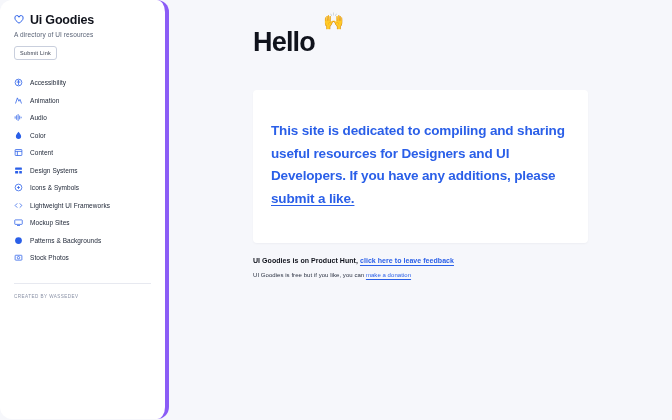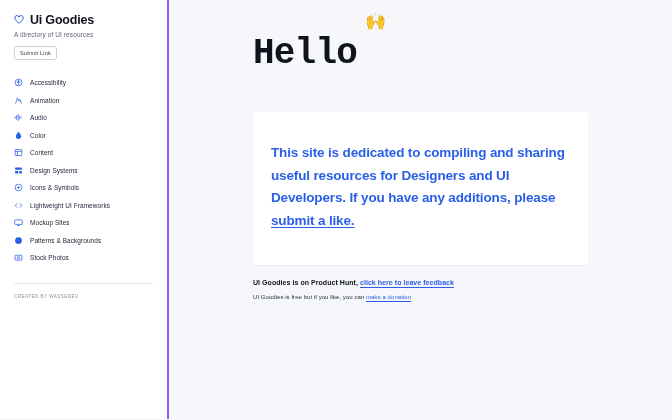--- a/index.html
+++ b/index.html
@@ -14,24 +14,25 @@
     width: 672px; height: 420px;
     display: flex;
     background: #f6f7fb;
   }
 
   
   .sidebar {
     width: 169px;
     height: 419px;
     background: #ffffff;
-    border-right: 2px solid #8b5cf6;
+    border-right: 4px solid #8b5cf6;
     padding: 13px 14px 0 14px;
     position: relative;
     flex: 0 0 169px;
+    border-radius: 12px;
   }
   .brand {
     display: flex;
     align-items: center;
     gap: 6px;
   }
   .brand-heart {
     color: #2a5fe8;
     font-size: 11px;
     line-height: 1;
@@ -115,26 +116,25 @@
     background: #f6f7fb;
     position: relative;
   }
   .hello-row {
     display: flex;
     align-items: flex-start;
     gap: 8px;
     margin-top: 2px;
   }
   .hello {
-    font-size: 36px;
+    font-size: 27px;
     font-weight: bold;
     color: #10131c;
     letter-spacing: -0.8px;
     line-height: 1.1;
-    font-family: Liberation Mono, monospace;
   }
   .hands {
     font-size: 17px;
     line-height: 1;
     margin-top: 3px;
   }
 
   .card {
     margin-top: 14px;
     background: #ffffff;

